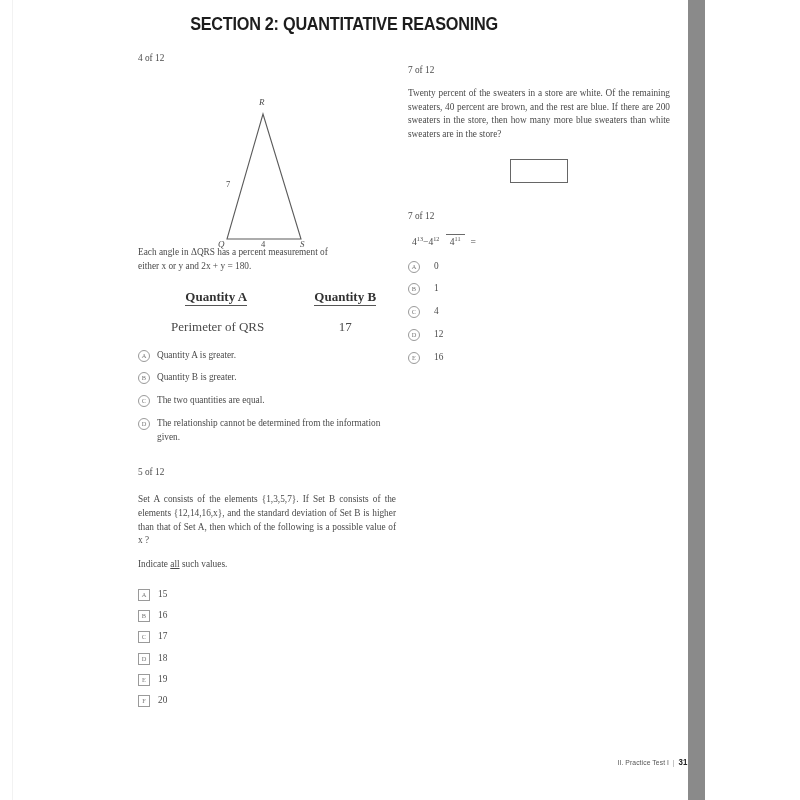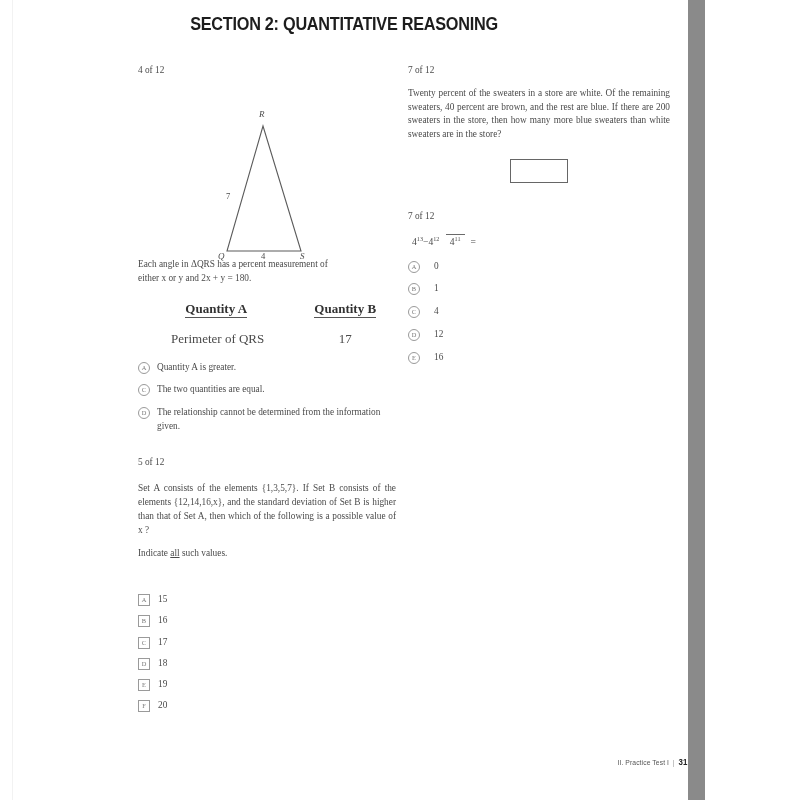--- a/index.html
+++ b/index.html
@@ -19,21 +19,21 @@
   }
 
   .section-title{
     position:absolute;top:14px;left:0;width:688px;text-align:center;
     font-family:"Liberation Sans", sans-serif;
     font-weight:bold;font-size:17.5px;letter-spacing:-0.3px;
     color:#1d1d1d;transform:scaleX(0.93);transform-origin:center top;
   }
 
   .col{position:absolute;font-size:9.3px;line-height:1.48;color:#4a4a4a;}
-  .col-left{left:138px;top:64px;width:258px;}
+  .col-left{left:138px;top:52px;width:258px;}
   .col-right{left:408px;top:64px;width:262px;}
 
   .qnum{font-size:9.3px;color:#4a4a4a;margin:0;}
   .stem{margin:0;text-align:justify;}
 
   
   .figure{position:relative;width:258px;height:180px;margin:0;}
   .figure svg{display:block;}
   .fig-label{
     position:absolute;font-style:italic;font-size:9px;color:#4a4a4a;
@@ -142,39 +142,43 @@
         </tr>
       </tbody>
         </table>
 
       <ul class="choices" style="margin-top:11px;">
         <li>
           <span class="bullet-circle">A</span>
           <span class="choice-text">Quantity A is greater.</span>
         </li>
         <li>
+          <span class="bullet-circle">B</span>
+          <span class="choice-text">Quantity B is greater.</span>
+        </li>
+        <li>
           <span class="bullet-circle">C</span>
           <span class="choice-text">The two quantities are equal.</span>
         </li>
         <li>
           <span class="bullet-circle">D</span>
           <span class="choice-text">The relationship cannot be determined from the information given.</span>
         </li>
       </ul>
     </div>
 
     <div class="spacer-lg"></div>
 
     <div>
       <p class="qnum">5 of 12</p>
       <div class="spacer-md"></div>
       <p class="stem">Set A consists of the elements {1,3,5,7}. If Set B consists of the elements {12,14,16,x}, and the standard deviation of Set B is higher than that of Set A, then which of the following is a possible value of x ?</p>
       <p class="stem" style="margin-top:10px;"><span>Indicate </span><span class="u">all</span><span> such values.</span></p>
 
-      <ul class="choices tight" style="margin-top:32px;">
+      <ul class="choices tight" style="margin-top:16px;">
         <li>
           <span class="bullet-square">A</span>
           <span class="choice-text">15</span>
         </li>
         <li>
           <span class="bullet-square">B</span>
           <span class="choice-text">16</span>
         </li>
         <li>
           <span class="bullet-square">C</span>

